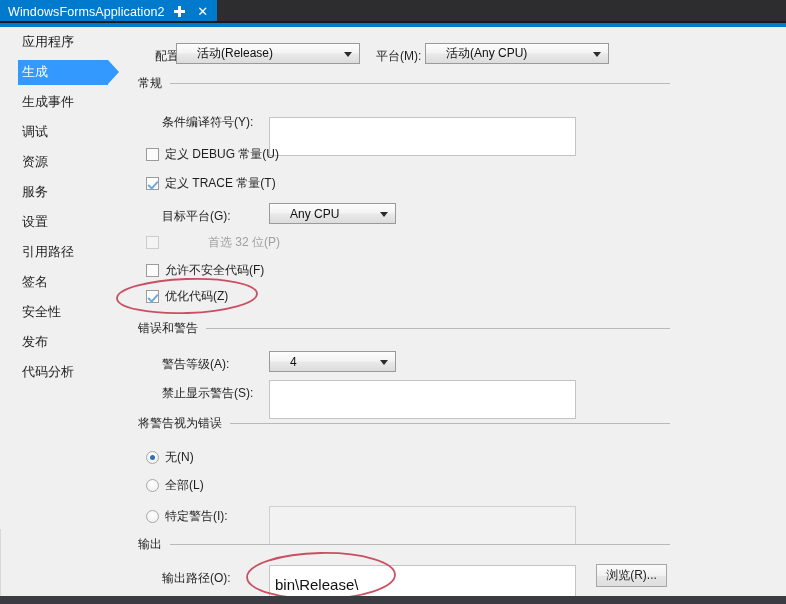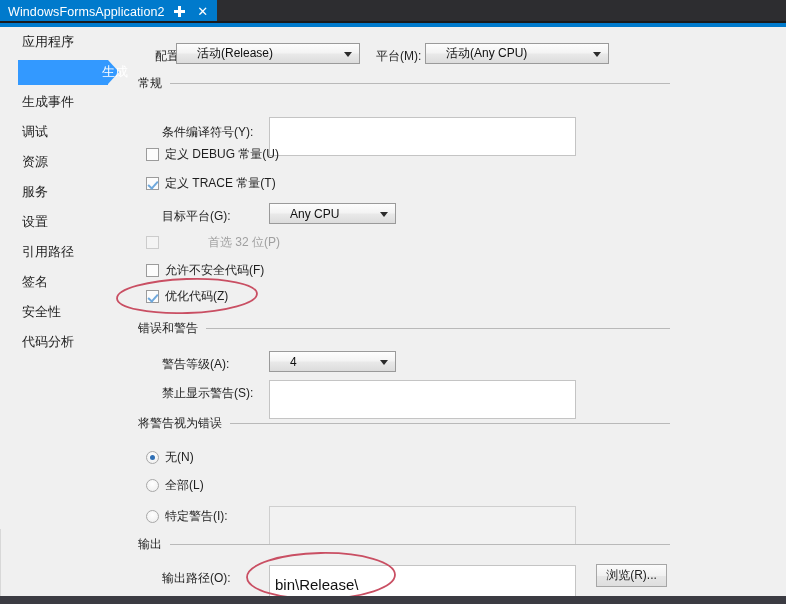--- a/index.html
+++ b/index.html
@@ -57,21 +57,21 @@
     position: absolute; left: 0; top: 27px; width: 128px; height: 502px;
     background: #f0f0f0;
   }
   .side-item {
     position: relative;
     height: 30px; line-height: 30px;
     padding-left: 22px;
     font-size: 13px; color: #1e1e1e;
     white-space: nowrap;
   }
-  .side-item.selected { color: #ffffff; text-align: right; }
+  .side-item.selected { color: #ffffff; }
   .side-item.selected .sel-bg {
     position: absolute; left: 18px; top: 3px; width: 90px; height: 25px;
     background: #3399ff; z-index: 0;
   }
   .side-item.selected .sel-arrow {
     position: absolute; left: 108px; top: 3px; width: 0; height: 0;
     border-top: 12.5px solid transparent;
     border-bottom: 12.5px solid transparent;
     border-left: 11px solid #3399ff;
     z-index: 0;
@@ -228,20 +228,23 @@
     <div class="side-item">
       <span class="side-label">引用路径</span>
     </div>
     <div class="side-item">
       <span class="side-label">签名</span>
     </div>
     <div class="side-item">
       <span class="side-label">安全性</span>
     </div>
     <div class="side-item">
+      <span class="side-label">发布</span>
+    </div>
+    <div class="side-item">
       <span class="side-label">代码分析</span>
     </div>
   </div>
 
   <div class="main">
 
     <div class="lbl row" style="left:27px; top:21px;">配置(C):</div>
     <div class="combo" style="left:48px; top:16px; width:184px;">
       <span>活动(Release)</span>
       <span class="combo-arrow"></span>
@@ -250,21 +253,21 @@
     <div class="combo" style="left:297px; top:16px; width:184px;">
       <span>活动(Any CPU)</span>
       <span class="combo-arrow"></span>
     </div>
 
     <div class="section" style="left:10px; top:48px; width:532px;">
       <span class="sec-label">常规</span>
       <span class="sec-rule" style="flex:1;"></span>
     </div>
 
-    <div class="lbl row" style="left:34px; top:97px;text-align:right;">条件编译符号(Y):</div>
+    <div class="lbl row" style="left:34px; top:87px;text-align:right;">条件编译符号(Y):</div>
     <div class="textbox" style="left:141px; top:90px; width:307px;">
       <span></span>
     </div>
 
     <div class="cbrow" style="left:18px; top:119px;">
       <span class="cbox"></span>
       <span class="lbl">定义 DEBUG 常量(U)</span>
     </div>
 
     <div class="cbrow" style="left:18px; top:148px;">

